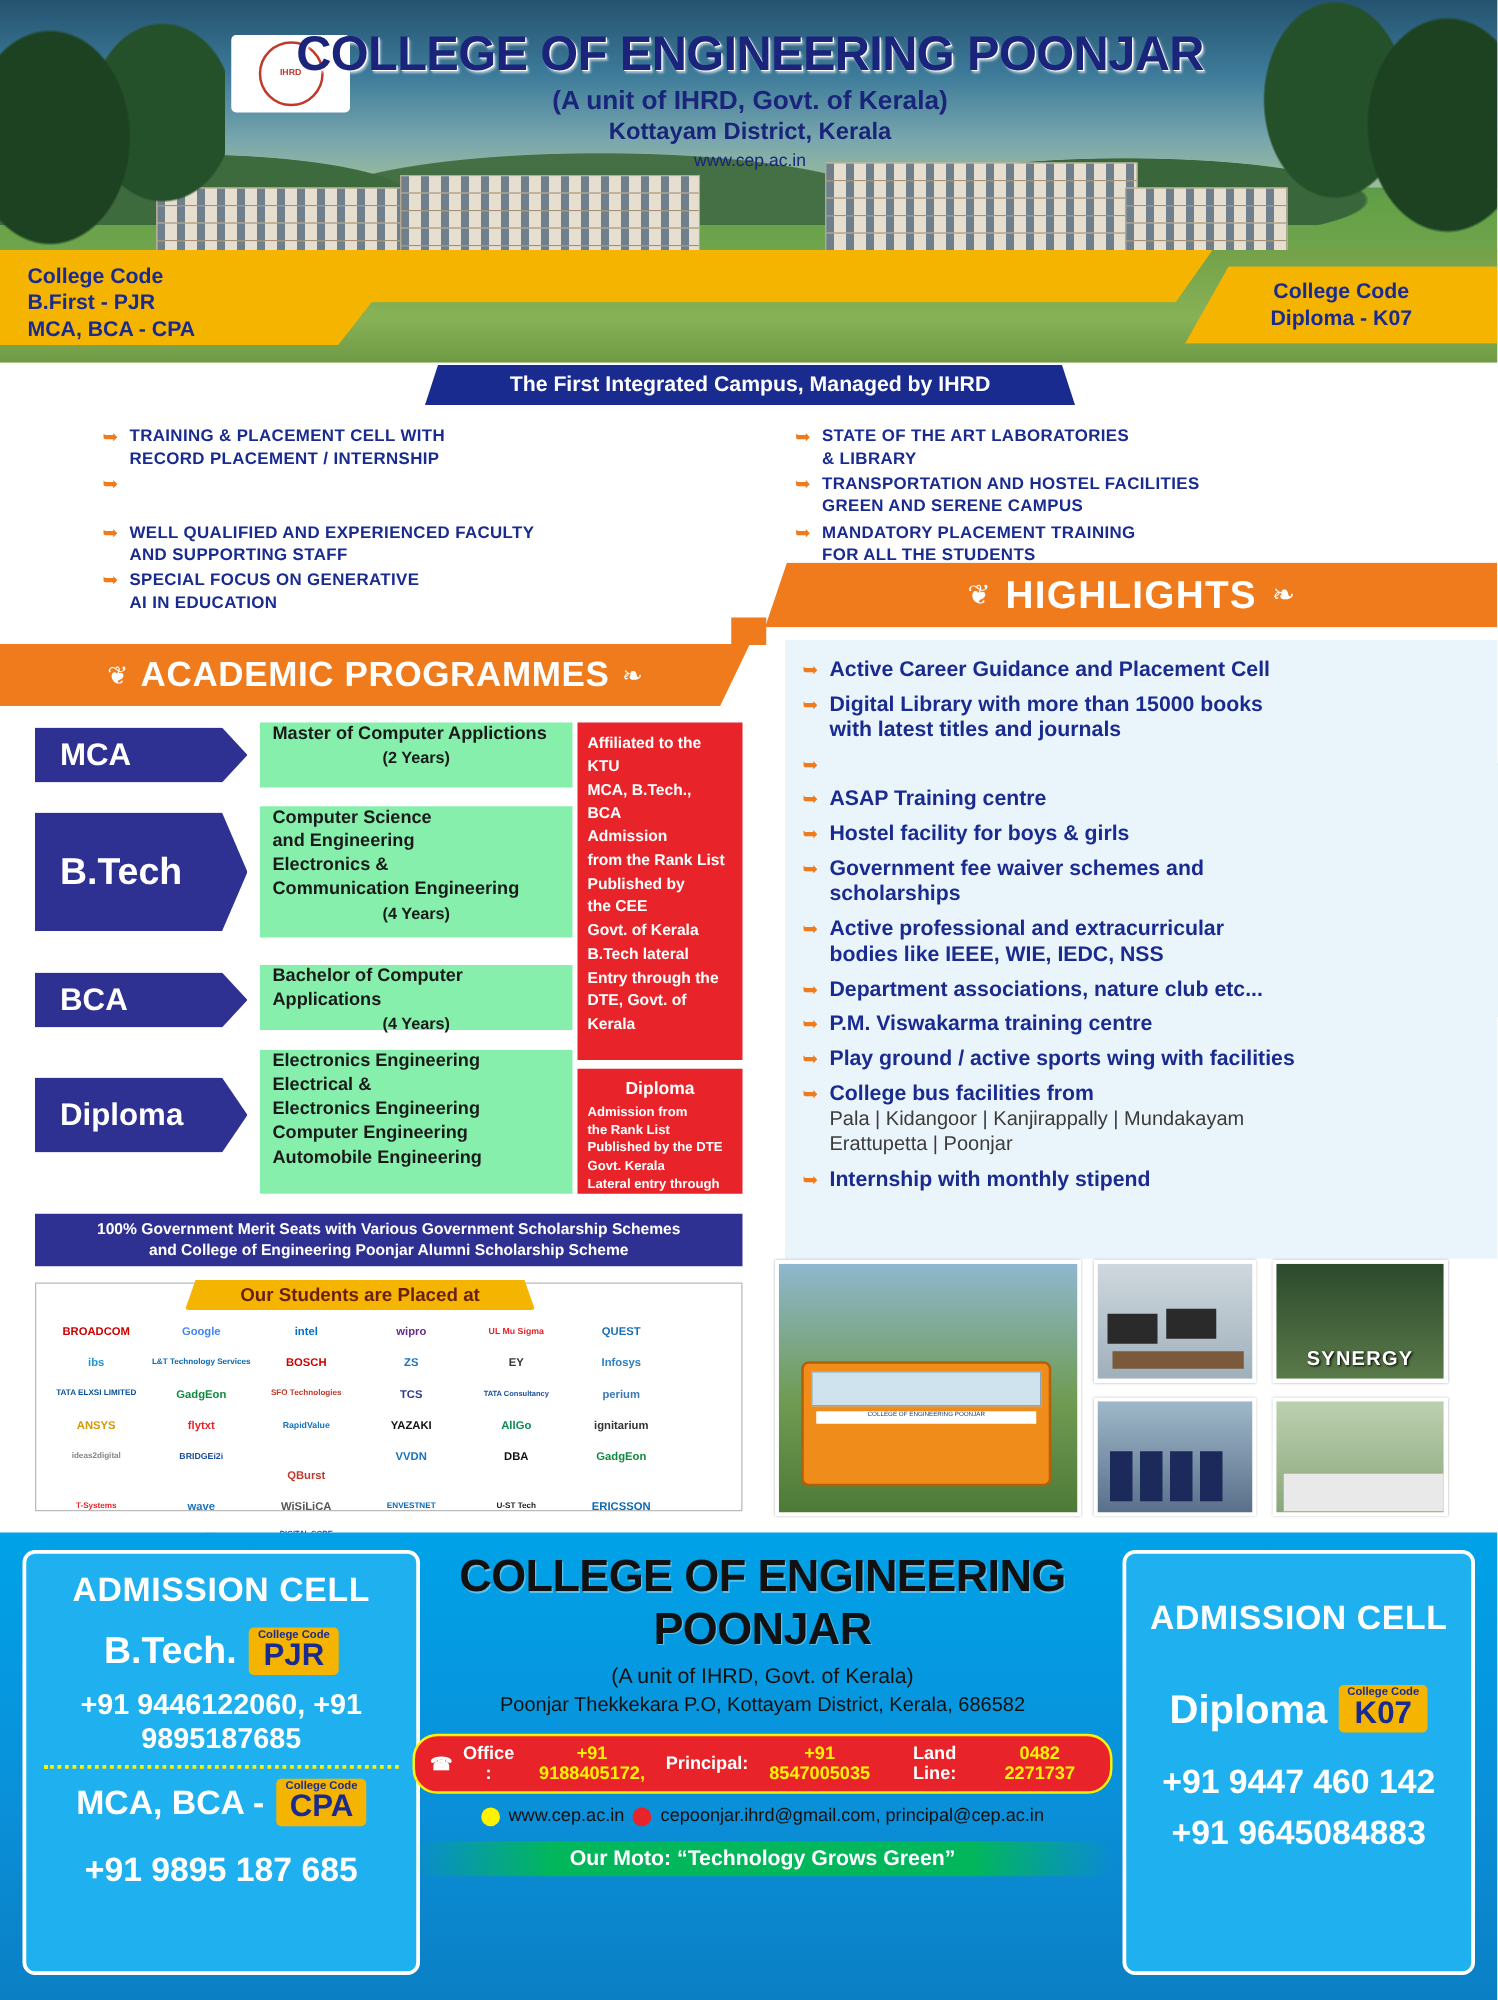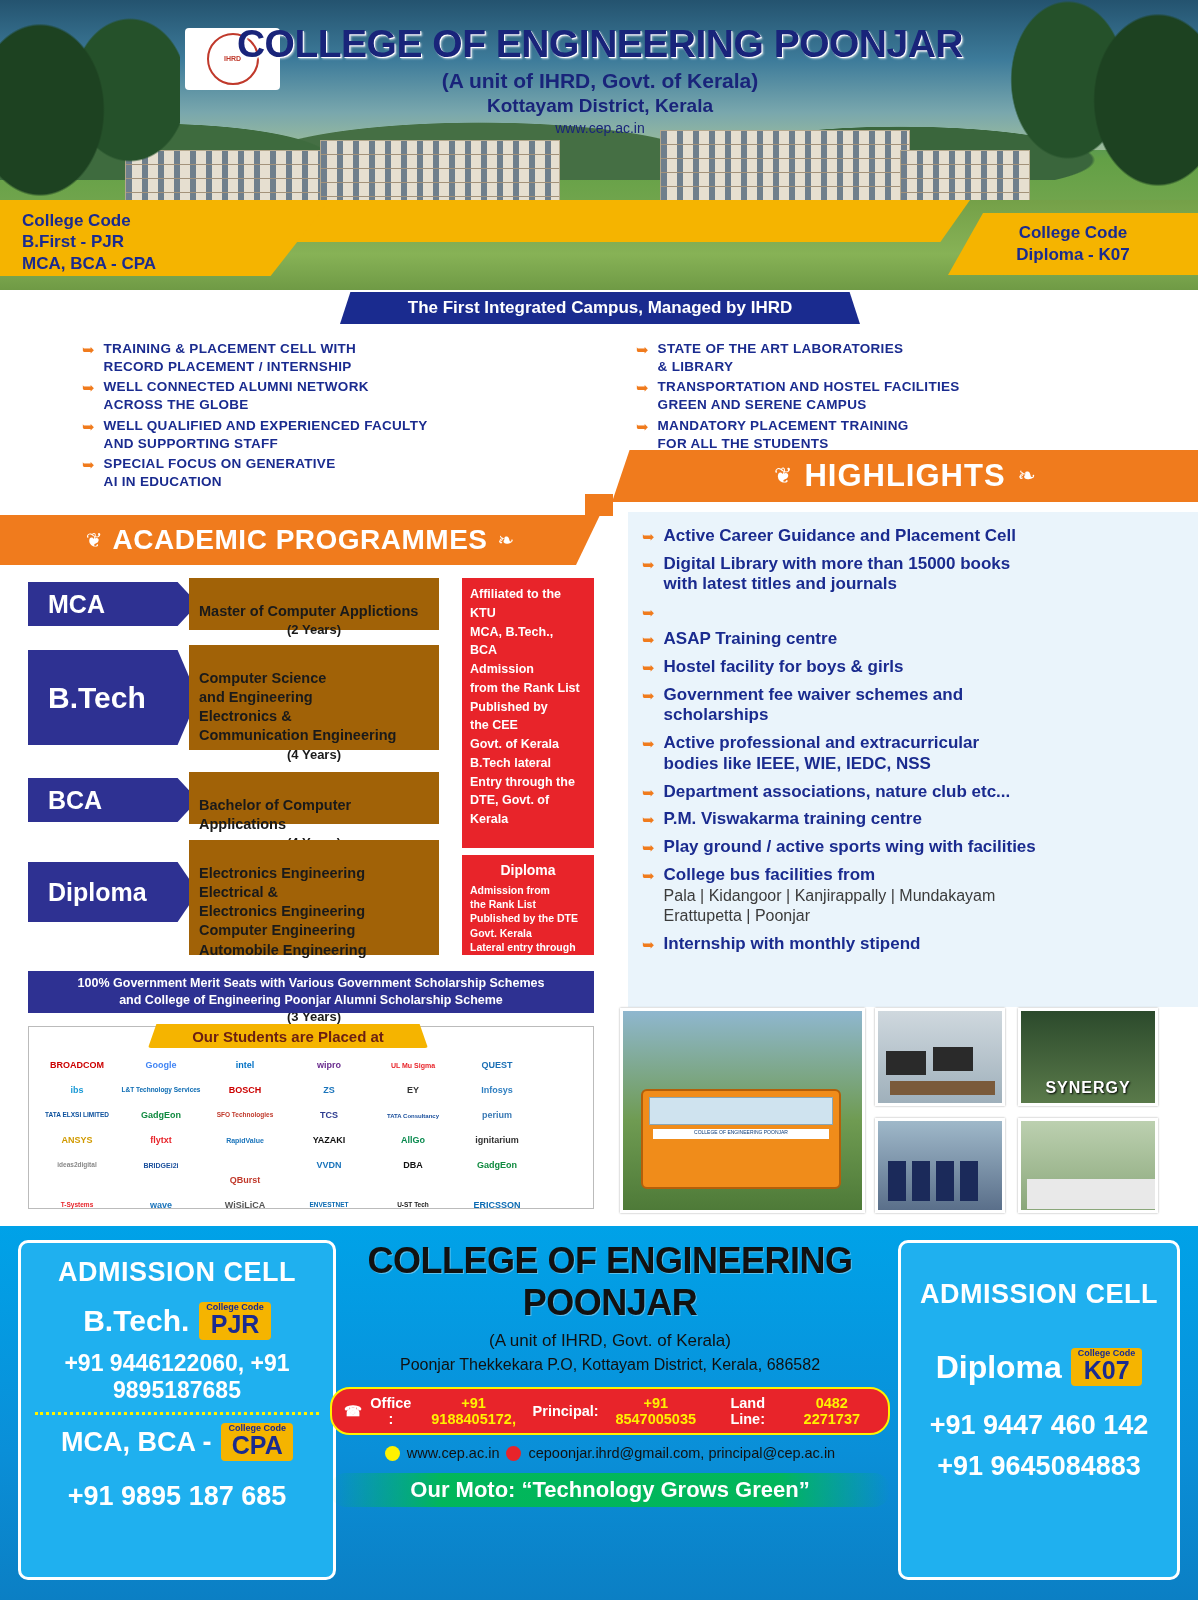--- a/index.html
+++ b/index.html
@@ -103,22 +103,22 @@
   .acad-header .t { font-size:28px; font-weight:bold; letter-spacing:0.5px; }
   .orange-tab {
     position:absolute; left:585px; top:494px; width:28px; height:22px; background:#f07b1d;
   }
   .prog-chip {
     position:absolute; left:28px; width:170px; background:#2e3192; color:#fff;
     font-weight:bold; display:flex; align-items:center; padding-left:20px;
     clip-path: polygon(0 0, 88% 0, 100% 50%, 88% 100%, 0 100%);
   }
   .prog-box {
-    position:absolute; left:189px; width:250px; background:#a16207; color:#1a1a1a;
-    padding:24px 10px; font-size:14.5px; font-weight:bold; line-height:1.32;
+    position:absolute; left:208px; width:250px; background:#86efac; color:#1a1a1a;
+    padding:0 10px; font-size:14.5px; font-weight:bold; line-height:1.32;
   }
   .red-box {
     position:absolute; left:462px; width:132px; background:#e8242a; color:#fff;
     padding:7px 8px; font-size:12.5px; line-height:1.5; font-weight:bold;
   }
   .merit-bar {
     position:absolute; left:28px; top:971px; width:566px; height:42px;
     background:#2e3192; color:#fff; font-size:12.5px; font-weight:bold;
     display:flex; align-items:center; justify-content:center; text-align:center; line-height:1.35;
   }
@@ -183,21 +183,21 @@
              text-shadow:1px 1px 0 rgba(255,255,255,0.35); }
   .f-sub { font-size:17px; color:#111; margin-top:7px; }
   .f-addr { font-size:16px; color:#111; margin-top:5px; }
   .contact-pill {
     margin-top:13px; background:#e8242a; border:2px solid #fff200; border-radius:20px;
     padding:6px 12px; font-size:14.5px; color:#fff; display:flex; align-items:center;
     justify-content:center; gap:5px; font-weight:bold;
   }
   .contact-pill .yv { color:#fff200; }
   .web-line { margin-top:10px; font-size:14.5px; color:#111; display:flex; gap:7px; align-items:center; justify-content:center; }
-  .moto { margin-top:12px; font-size:22px; font-weight:bold; color:#fff;
+  .moto { margin-top:12px; font-size:17px; font-weight:bold; color:#fff;
           background:linear-gradient(90deg,rgba(0,200,80,0) 0%,rgba(0,190,70,0.85) 20%,rgba(0,190,70,0.85) 80%,rgba(0,200,80,0) 100%);
           border-radius:16px; padding:4px 0; }
   .ico-circle { display:inline-block; width:15px; height:15px; border-radius:50%; background:#fff200; }
 </style>
 </head>
 <body>
 
 <div class="header">
   <div class="sky"></div>
   <div class="hills"></div>
@@ -261,22 +261,20 @@
 <div class="banner-strip">The First Integrated Campus, Managed by IHRD</div>
 
 <div class="features">
   <div class="feat" style="left:82px; top:10px; width:500px;">
     <span class="arrow">➥</span>
     <span class="txt" style="white-space:pre-line">TRAINING &amp; PLACEMENT CELL WITH
 RECORD PLACEMENT / INTERNSHIP</span>
   </div>
   <div class="feat" style="left:82px; top:48px; width:500px;">
     <span class="arrow">➥</span>
-    <span class="txt" style="white-space:pre-line">WELL CONNECTED ALUMNI NETWORK
-ACROSS THE GLOBE</span>
   </div>
   <div class="feat" style="left:82px; top:87px; width:510px;">
     <span class="arrow">➥</span>
     <span class="txt" style="white-space:pre-line">WELL QUALIFIED AND EXPERIENCED FACULTY
 AND SUPPORTING STAFF</span>
   </div>
   <div class="feat" style="left:82px; top:125px; width:500px;">
     <span class="arrow">➥</span>
     <span class="txt" style="white-space:pre-line">SPECIAL FOCUS ON GENERATIVE
 AI IN EDUCATION</span>

